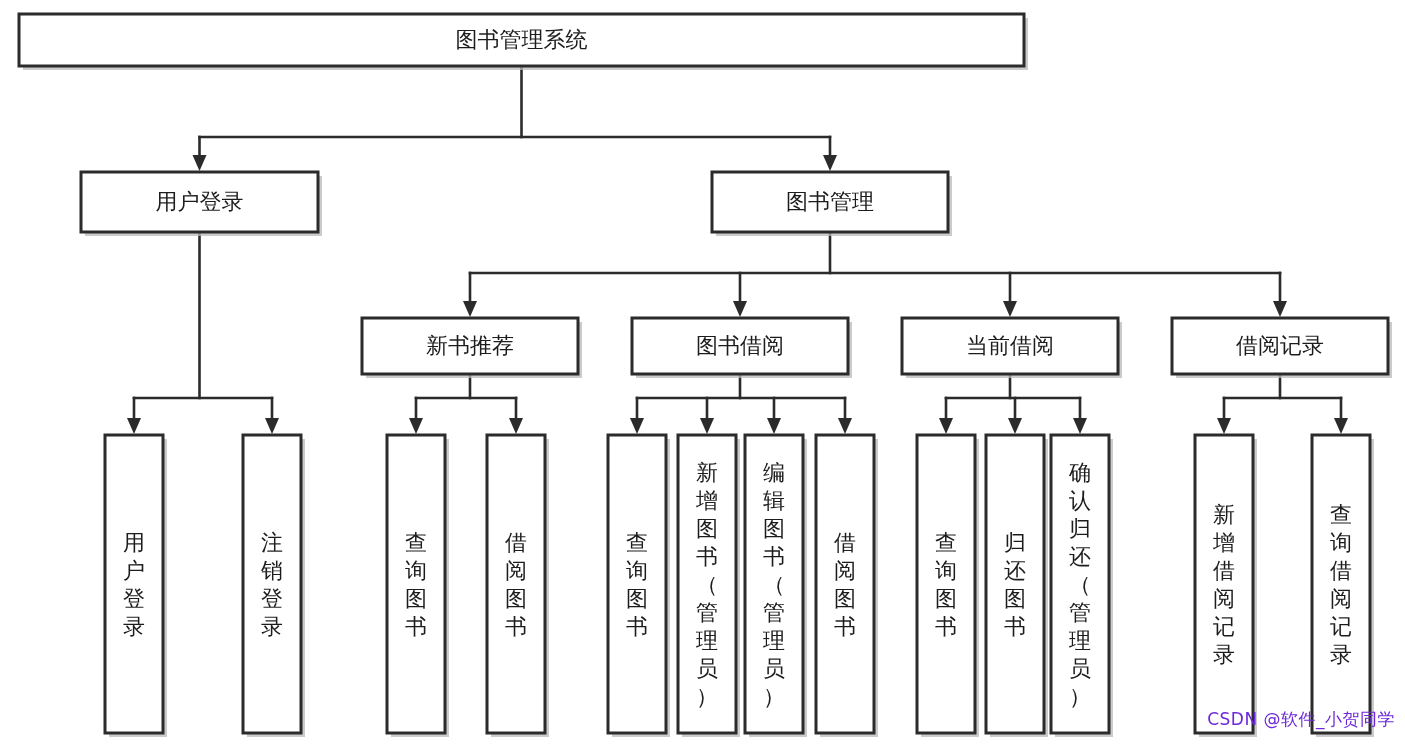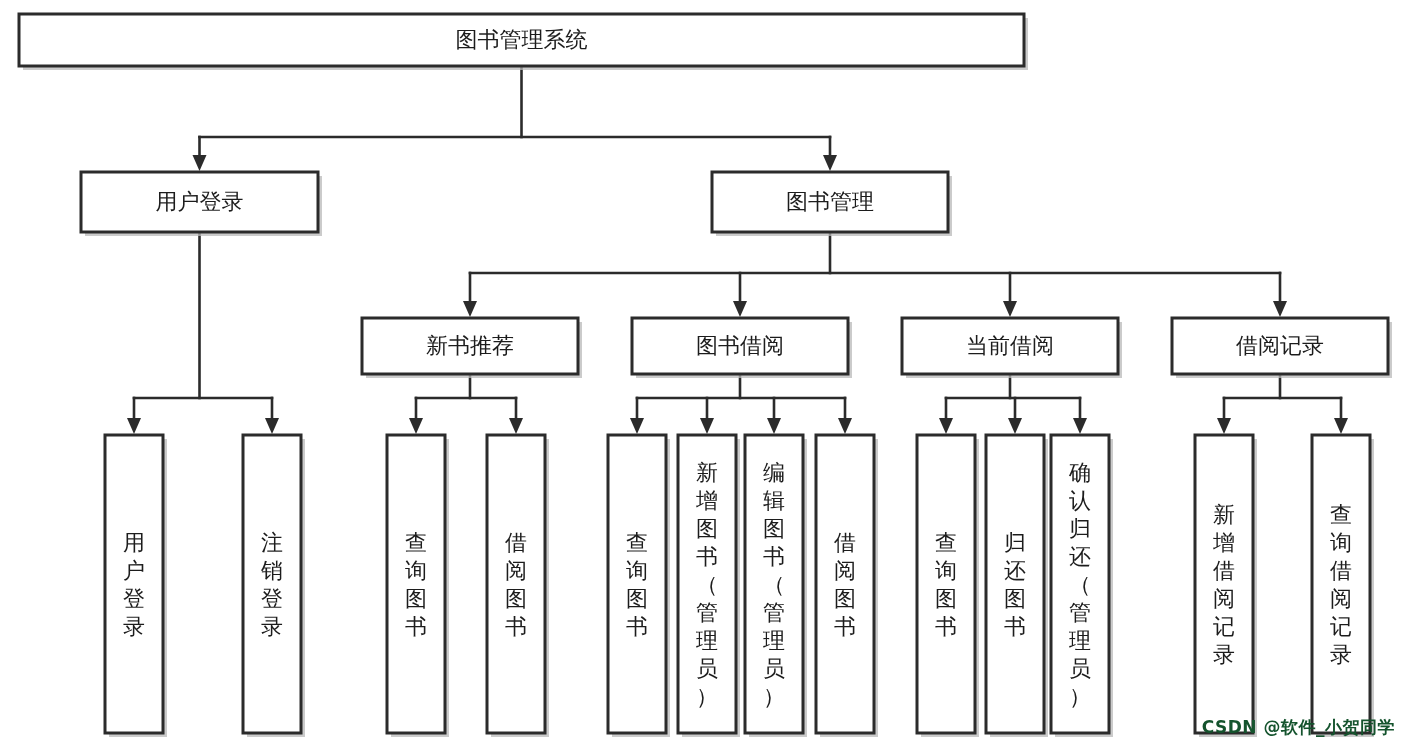--- a/index.html
+++ b/index.html
@@ -47,27 +47,26 @@
   }
   .node-label-v {
     font-family: "DejaVu Sans", "Liberation Sans", sans-serif;
     font-size: 22px;
     fill: #1c1c1c;
     text-anchor: middle;
   }
   .watermark {
     position: absolute;
     right: 10px;
-    bottom: 8px;
+    bottom: 16px;
     font-family: "DejaVu Sans", "Liberation Sans", sans-serif;
     font-size: 17px;
-    color: #14532d;
+    color: #6d28d9;
     white-space: nowrap;
     letter-spacing: 0.5px;
-    font-weight: bold;
   }
 </style>
 </head>
 <body>
 
 <svg id="diagram" viewBox="0 0 1405 747">
   <g id="connectors-layer">
       <polyline points="521.5,66 521.5,137" class="connector"></polyline>
       <polyline points="199.5,137 830,137" class="connector"></polyline>
       <polyline points="199.5,137 199.5,156" class="connector"></polyline>

